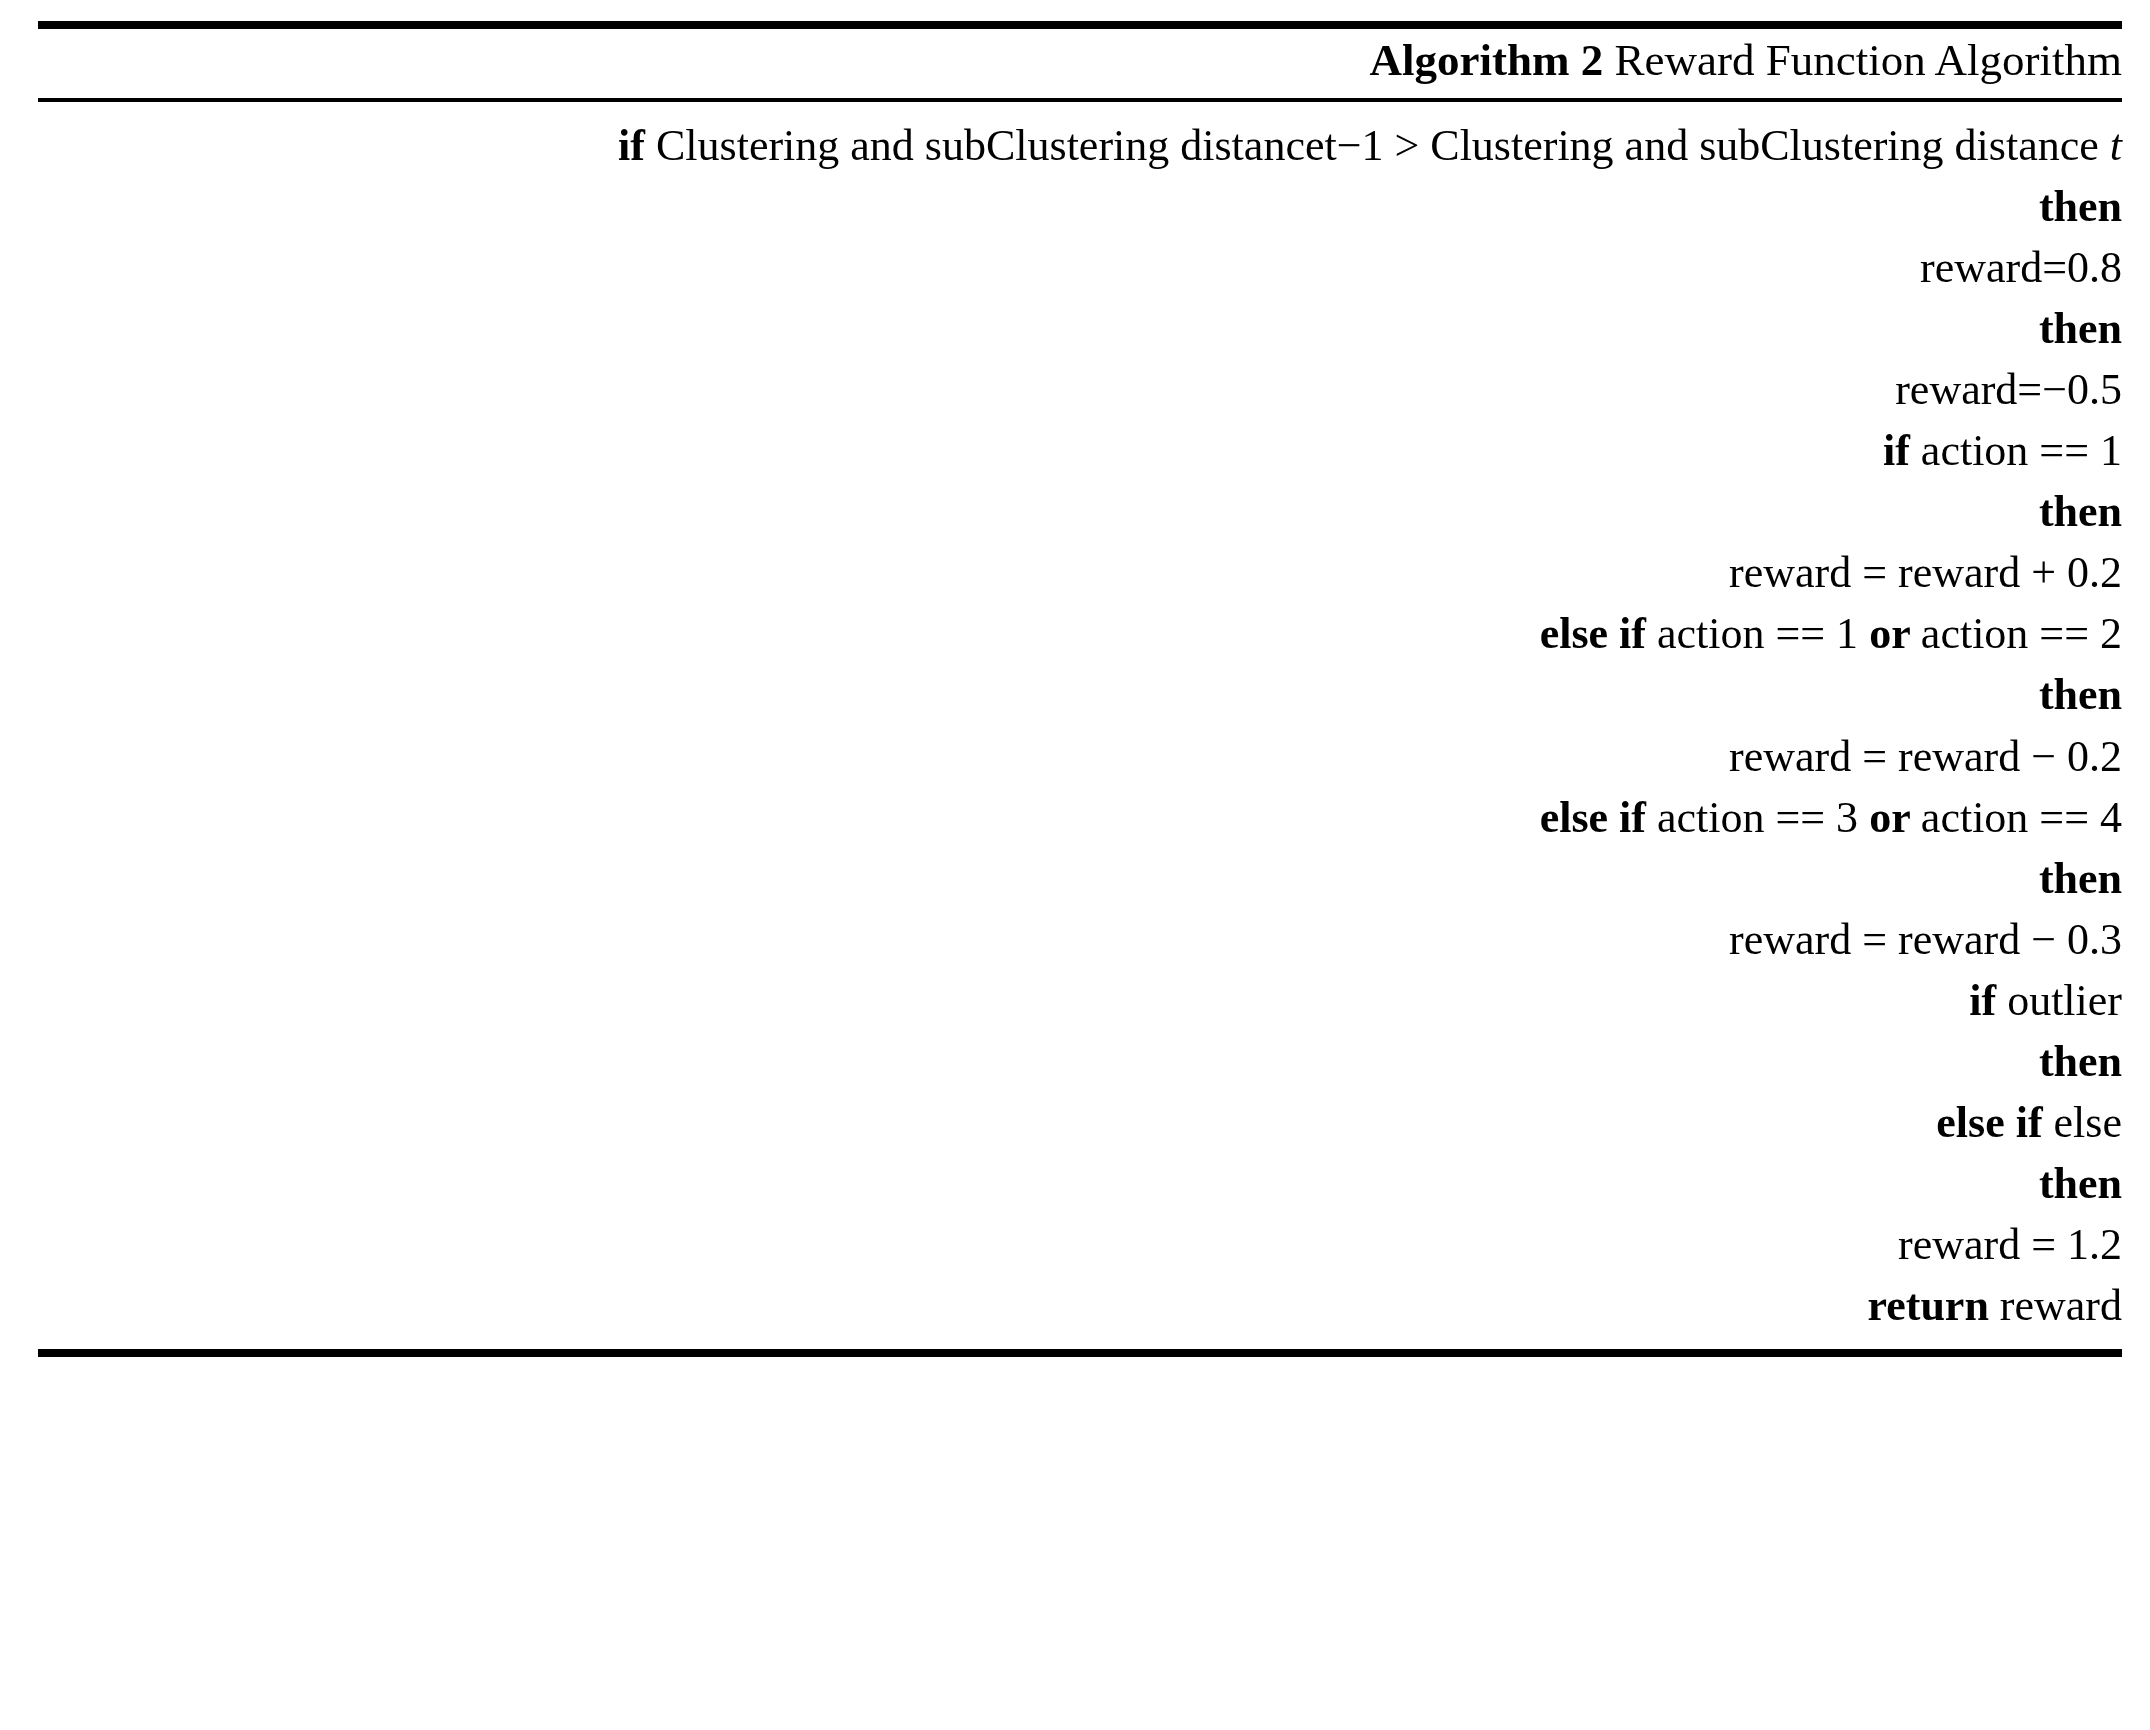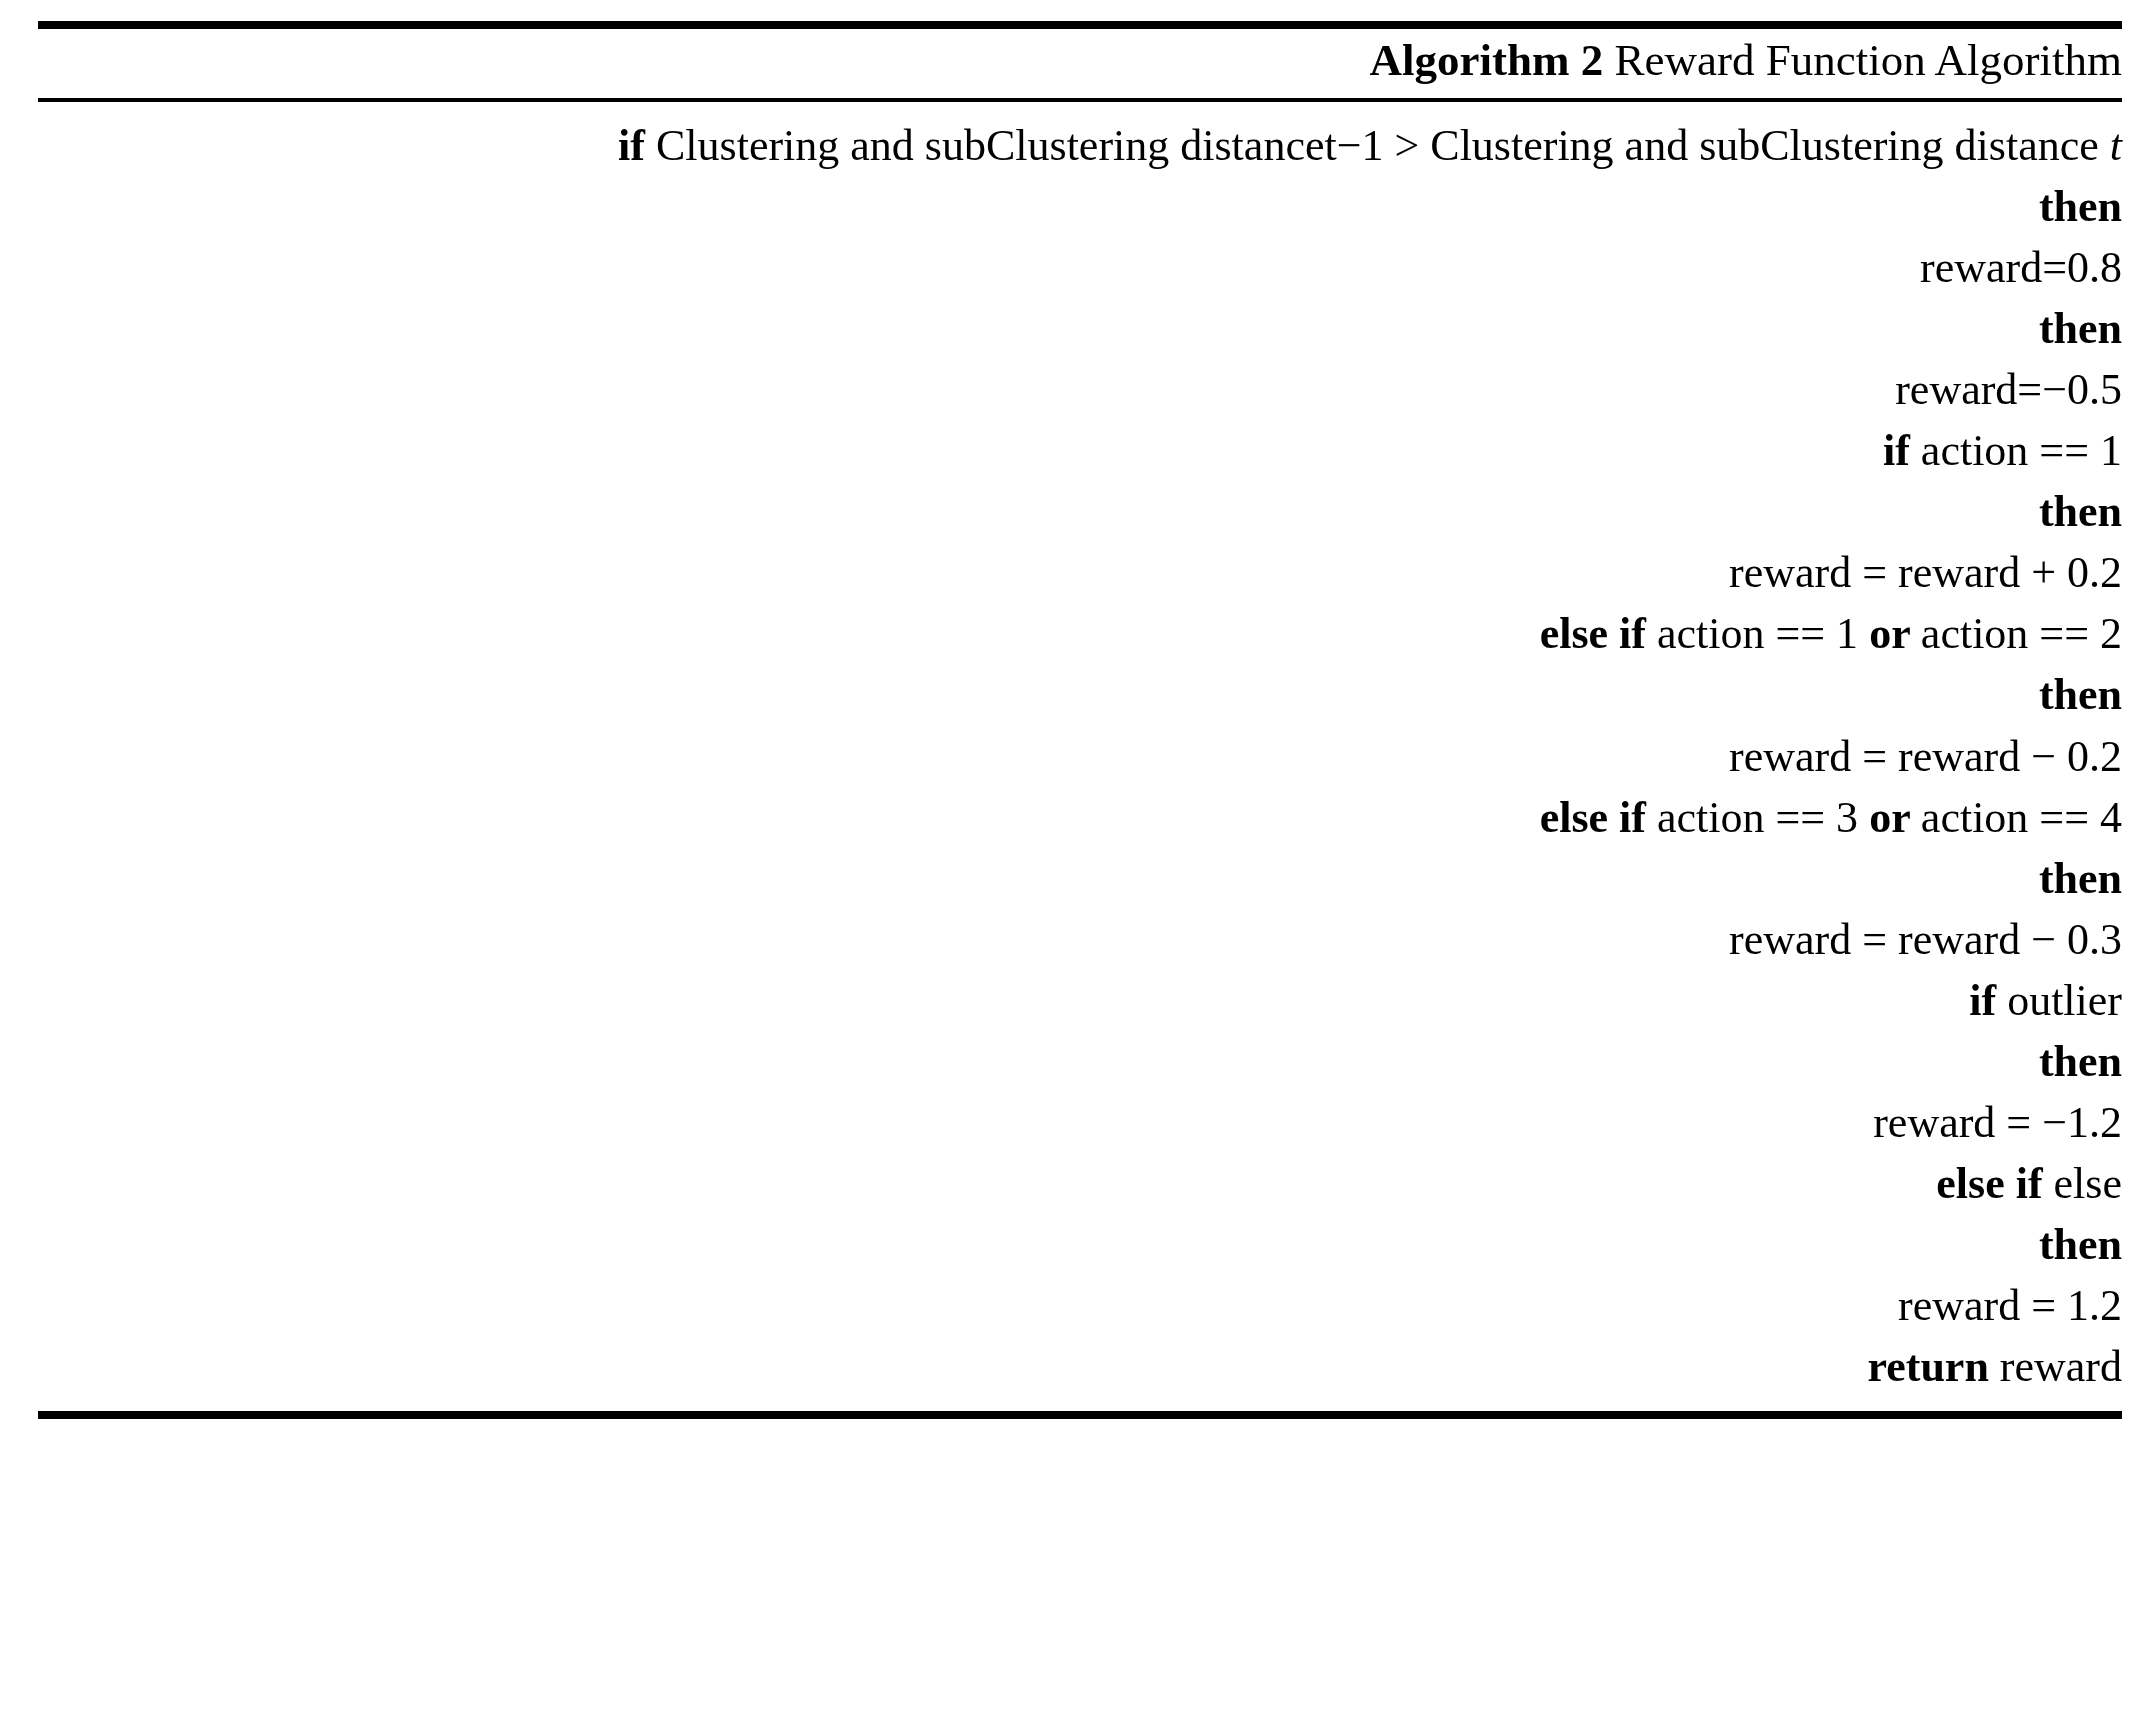--- a/index.html
+++ b/index.html
@@ -90,21 +90,20 @@
       <div class="line ind-1"><span class="kw">then</span></div>
       <div class="line ind-2"><span>reward = reward + 0.2</span></div>
       <div class="line ind-0"><span class="kw">else if </span><span>action == 1 </span><span class="kw">or </span><span>action == 2</span></div>
       <div class="line ind-1"><span class="kw">then</span></div>
       <div class="line ind-2"><span>reward = reward − 0.2</span></div>
       <div class="line ind-0"><span class="kw">else if </span><span>action == 3 </span><span class="kw">or </span><span>action == 4</span></div>
       <div class="line ind-3"><span class="kw">then</span></div>
       <div class="line ind-2"><span>reward = reward − 0.3</span></div>
       <div class="line ind-0"><span class="kw">if </span><span>outlier</span></div>
       <div class="line ind-1"><span class="kw">then</span></div>
-      <div class="line ind-2"><span>reward = −1.2</span></div>
       <div class="line ind-0"><span class="kw">else if </span><span>else</span></div>
       <div class="line ind-1"><span class="kw">then</span></div>
       <div class="line ind-2"><span>reward = 1.2</span></div>
       <div class="line ind-0"><span class="kw">return </span><span>reward</span></div>
     </div>
   <div class="rule-bottom"></div>
 </div>
 
 
 </body></html>

